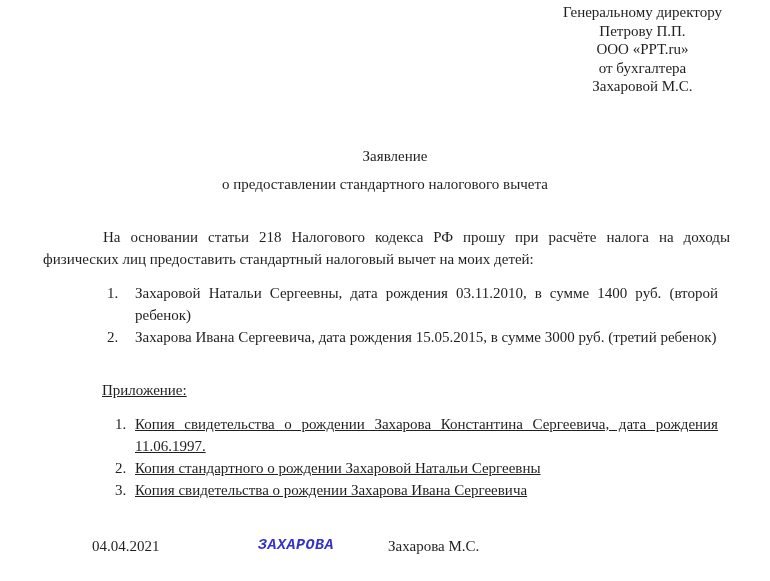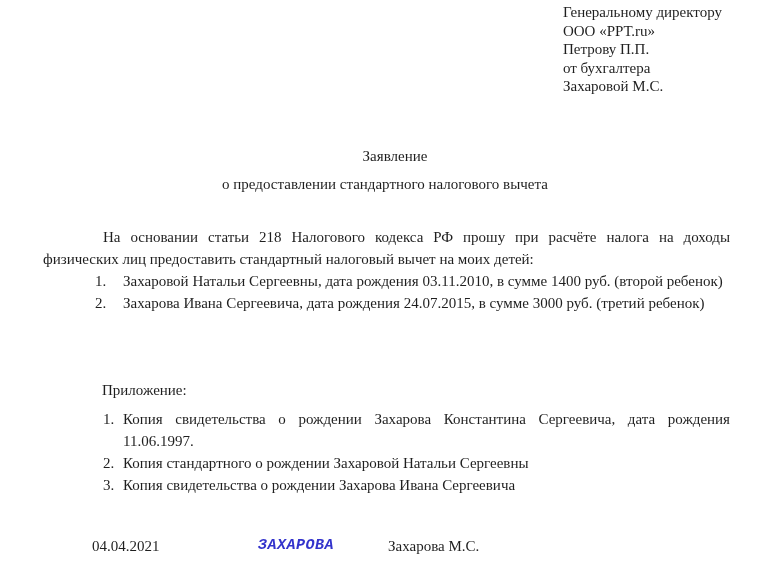--- a/index.html
+++ b/index.html
@@ -12,21 +12,21 @@
     font-size: 15px;
     color: #1f1f1f;
     overflow: hidden;
   }
 
   
   .recipient {
     position: absolute;
     top: 3px;
     right: 48px;
-    text-align: left;
+    text-align: center;
     line-height: 18.5px;
     white-space: nowrap;
   }
 
   
   .title-block {
     position: absolute;
     top: 147px;
     left: 0;
     width: 100%;
@@ -43,21 +43,21 @@
     left: 43px;
     right: 40px;
     line-height: 22px;
   }
   .intro {
     margin: 0;
     text-align: justify;
     text-indent: 60px;
   }
   ol.num-list {
-    margin: 0;
+    margin: 12px;
     padding-left: 80px;
     list-style: none;
     counter-reset: num;
     text-align: justify;
   }
   ol.num-list > li { position: relative; }
   ol.num-list > li::before {
     counter-increment: num;
     content: counter(num) ".";
     position: absolute;
@@ -66,20 +66,21 @@
   .children-list > li::before { left: -28px; }
   .attachments-list > li::before { left: -20px; }
 
   
   .attachments {
     position: absolute;
     top: 379px;
     left: 43px;
     right: 40px;
     line-height: 22px;
+    text-decoration: underline;
   }
   .attachments-label { margin: 0 0 7px 59px; }
 
   
   .signature-row {
     position: absolute;
     top: 535px;
     left: 0;
     width: 100%;
     height: 22px;
@@ -96,36 +97,36 @@
   }
   .sig-name { position: absolute; left: 388px; }
 </style>
 </head>
 <body>
 
 <div class="page">
 
   <div class="recipient">
     <div>Генеральному директору</div>
+    <div>Петрову П.П.</div>
     <div>ООО «РРТ.ru»</div>
-    <div>Петрову П.П.</div>
     <div>от бухгалтера</div>
     <div>Захаровой М.С.</div>
   </div>
 
   <div class="title-block">
     <div class="doc-title">Заявление</div>
     <div class="doc-subtitle">о предоставлении стандартного налогового вычета</div>
   </div>
 
   <div class="body-block">
     <p class="intro">На основании статьи 218 Налогового кодекса РФ прошу при расчёте налога на доходы физических лиц предоставить стандартный налоговый вычет на моих детей:</p>
     <ol class="num-list children-list">
       <li>Захаровой Натальи Сергеевны, дата рождения 03.11.2010, в сумме 1400 руб. (второй ребенок)</li>
-      <li>Захарова Ивана Сергеевича, дата рождения 24.07.2015, в сумме 3000 руб. (третий ребенок)</li>
+      <li>Захарова Ивана Сергеевича, дата рождения 15.05.2015, в сумме 3000 руб. (третий ребенок)</li>
     </ol>
   </div>
 
   <div class="attachments">
     <p class="attachments-label">Приложение:</p>
     <ol class="num-list attachments-list">
       <li>Копия свидетельства о рождении Захарова Константина Сергеевича, дата рождения 11.06.1997.</li>
       <li>Копия стандартного о рождении Захаровой Натальи Сергеевны</li>
       <li>Копия свидетельства о рождении Захарова Ивана Сергеевича</li>
     </ol>

